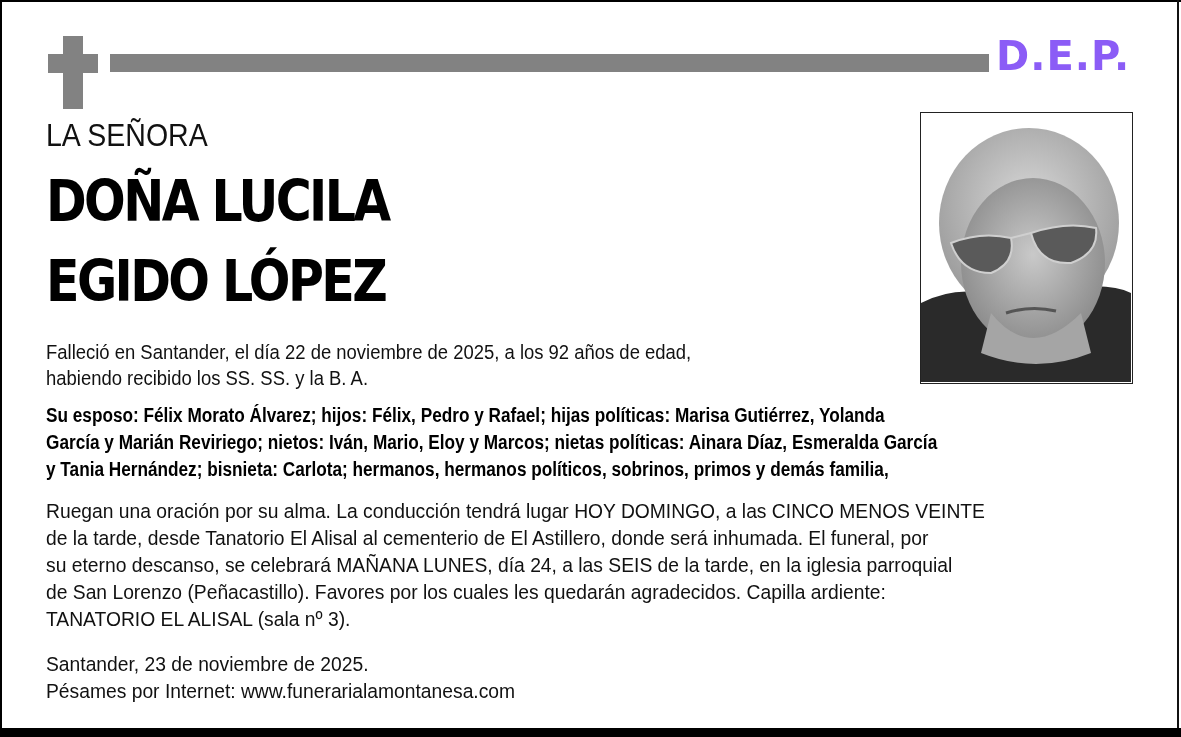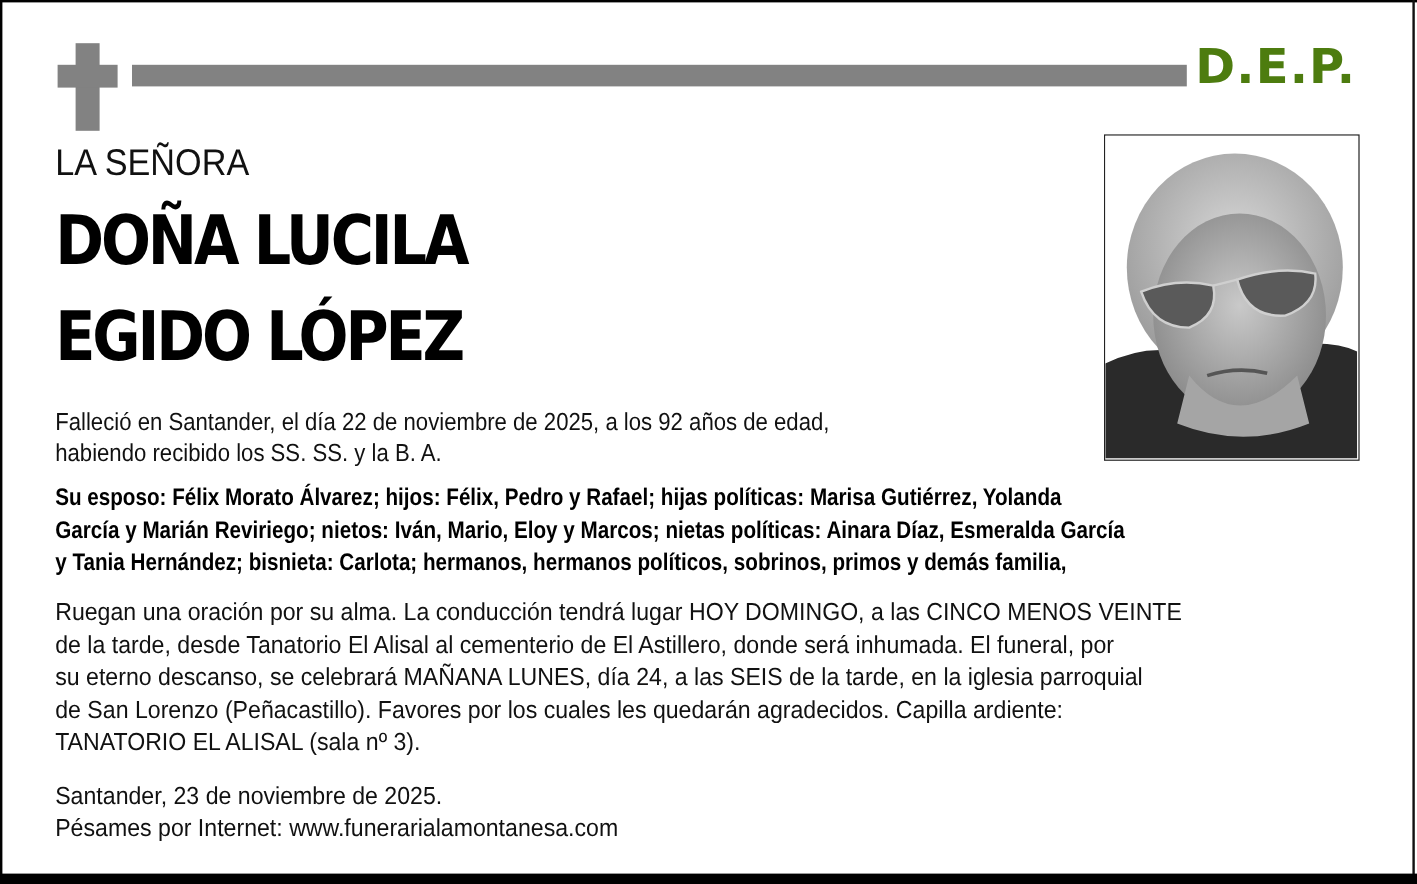--- a/index.html
+++ b/index.html
@@ -45,21 +45,21 @@
     }
     .header-rule {
       position: absolute; left: 110px; top: 54px; width: 879px; height: 18px; background: #828282;
     }
     .dep-label {
       position: absolute; left: 996px; top: 34px;
       font-family: "DejaVu Sans", sans-serif;
       font-weight: bold;
       font-size: 40px;
       letter-spacing: 1px;
-      color: #4d7c0f;
+      color: #8b5cf6;
       line-height: 44px;
     }
 
     .title-label {
       position: absolute; left: 46px; top: 116px;
       font-family: "Liberation Sans", sans-serif;
       font-size: 31px;
       color: #111;
       line-height: 40px;
       transform: scaleX(0.92);

